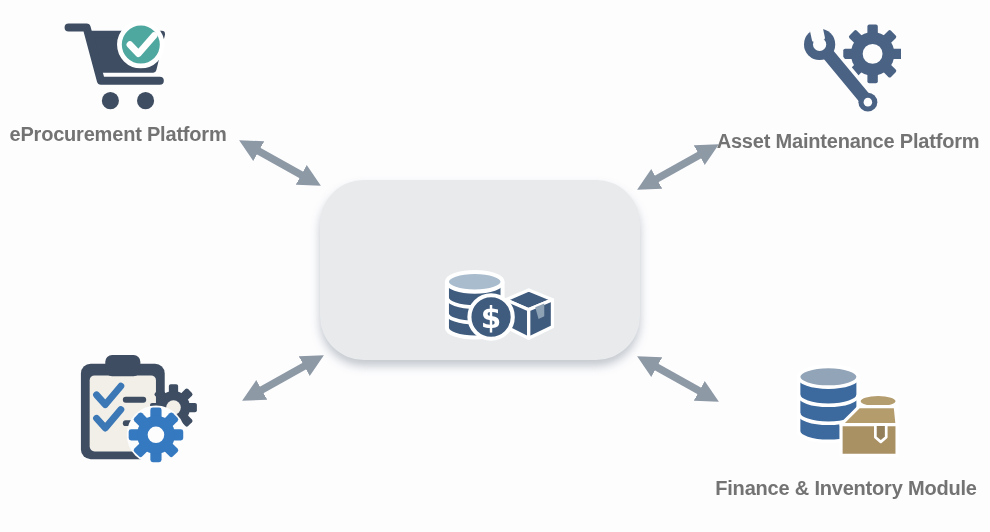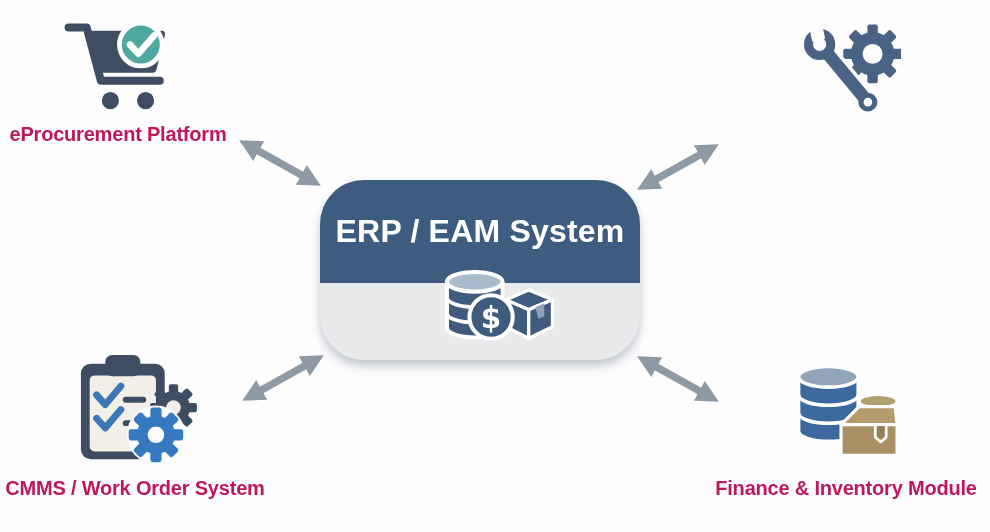--- a/index.html
+++ b/index.html
@@ -7,21 +7,21 @@
     position:relative;
     width:990px;height:532px;
     background:#fdfdfe;
     overflow:hidden;
     font-family:"Liberation Sans",sans-serif;
   }
   .node{position:absolute;display:flex;flex-direction:column;align-items:center;}
   .node .icon-wrap{display:flex;align-items:flex-end;justify-content:center;}
   .node-label{
     font-weight:bold;font-size:20px;letter-spacing:-0.2px;
-    color:#be185d;white-space:nowrap;text-align:center;
+    color:#737373;white-space:nowrap;text-align:center;
   }
   .node-tl{left:12px;top:18px;width:212px;}
   .node-tr{left:724px;top:16px;width:248px;}
   .node-bl{left:16px;top:352px;width:238px;}
   .node-br{left:726px;top:354px;width:240px;}
   .node-tl .node-label{margin-top:10px;}
   .node-tr .node-label{margin-top:8px;}
   .node-bl .node-label{margin-top:10px;}
   .node-br .node-label{margin-top:16px;text-align:right;}
 
@@ -86,20 +86,21 @@
         <circle cx="26" cy="30" r="16.5" fill="#4a6283"></circle>
         <line x1="28" y1="32" x2="77" y2="91" stroke="#4a6283" stroke-width="13.5" stroke-linecap="round"></line>
         <circle cx="77" cy="91" r="10" fill="#4a6283"></circle>
         <circle cx="77" cy="91" r="4.5" fill="#fdfdfe"></circle>
         <circle cx="26" cy="30" r="7" fill="#fdfdfe"></circle>
         <g transform="translate(26,30) rotate(-12)">
           <rect x="-7" y="-28" width="14" height="24" rx="2" fill="#fdfdfe"></rect>
         </g>
       </svg>
     </div>
+    <div class="node-label">Asset Maintenance Platform</div>
   </div>
 
   <div class="node node-bl">
     <div class="icon-wrap">
       <svg width="132" height="115" viewBox="0 0 135 118">
         <rect x="12" y="12" width="86" height="98" rx="10" fill="#3e4d61"></rect>
         <rect x="21" y="24" width="68" height="78" rx="5" fill="#f2efe9"></rect>
         <rect x="37" y="3" width="36" height="22" rx="7" fill="#3e4d61"></rect>
         <path d="M28 44 l9 10 l16 -19" fill="none" stroke="#3b78b5" stroke-width="7" stroke-linecap="round" stroke-linejoin="round"></path>
         <line x1="58" y1="49" x2="76" y2="49" stroke="#3e4d61" stroke-width="6" stroke-linecap="round"></line>
@@ -125,21 +126,20 @@
           <rect x="-5.75" y="-28" width="11.5" height="12" rx="2.5" transform="rotate(135)"></rect>
           <rect x="-5.75" y="-28" width="11.5" height="12" rx="2.5" transform="rotate(180)"></rect>
           <rect x="-5.75" y="-28" width="11.5" height="12" rx="2.5" transform="rotate(225)"></rect>
           <rect x="-5.75" y="-28" width="11.5" height="12" rx="2.5" transform="rotate(270)"></rect>
           <rect x="-5.75" y="-28" width="11.5" height="12" rx="2.5" transform="rotate(315)"></rect>
           <circle r="19.5"></circle>
           <circle r="8.5" fill="#fdfdfe"></circle>
         </g>
       </svg>
     </div>
-    <div class="node-label">CMMS / Work Order System</div>
   </div>
 
   <div class="node node-br">
     <div class="icon-wrap">
       <svg width="122" height="107" viewBox="0 0 135 118">
         <path d="M15 25 V85 a33 11.5 0 0 0 66 0 V25" fill="#3d6a9e" stroke="#ffffff" stroke-width="4" stroke-linejoin="round"></path>
         <path d="M15 45 a33 11.5 0 0 0 66 0" fill="none" stroke="#ffffff" stroke-width="4"></path>
         <path d="M15 65 a33 11.5 0 0 0 66 0" fill="none" stroke="#ffffff" stroke-width="4"></path>
         <ellipse cx="48" cy="25" rx="33" ry="11.5" fill="#92a4b8" stroke="#ffffff" stroke-width="4"></ellipse>
         <path d="M82 52 V100 a21 7.5 0 0 0 42 0 V52" fill="#b29a6b" stroke="#ffffff" stroke-width="3.5" stroke-linejoin="round"></path>
@@ -148,23 +148,20 @@
         <ellipse cx="103" cy="52" rx="21" ry="7.5" fill="#b49d6e" stroke="#ffffff" stroke-width="3.5"></ellipse>
         <polygon points="62,78 82,58 122,58 124,78" fill="#b59c6d" stroke="#ffffff" stroke-width="3.5" stroke-linejoin="round"></polygon>
         <polygon points="62,78 124,78 124,112 62,112" fill="#aa9164" stroke="#ffffff" stroke-width="3.5" stroke-linejoin="round"></polygon>
         <polygon points="100,78 112,78 112,92 106,97 100,92" fill="#93805a" stroke="#ffffff" stroke-width="3" stroke-linejoin="round"></polygon>
       </svg>
     </div>
     <div class="node-label">Finance &amp; Inventory Module</div>
   </div>
 
   <div class="center-box">
-    <div class="center-header">
-      <span class="center-title">ERP / EAM System</span>
-    </div>
     <svg class="center-icon" width="135" height="82" viewBox="0 0 165 100">
       <path d="M28 18 V74 a34 12 0 0 0 68 0 V18" fill="#3f5c7e" stroke="#ffffff" stroke-width="5" stroke-linejoin="round"></path>
       <path d="M28 37 a34 12 0 0 0 68 0" fill="none" stroke="#ffffff" stroke-width="4.5"></path>
       <path d="M28 56 a34 12 0 0 0 68 0" fill="none" stroke="#ffffff" stroke-width="4.5"></path>
       <ellipse cx="62" cy="18" rx="34" ry="12" fill="#a9bccd" stroke="#ffffff" stroke-width="5"></ellipse>
       <polygon points="100,40 128,28 157,40 128,52" fill="#3f5c7e" stroke="#ffffff" stroke-width="4" stroke-linejoin="round"></polygon>
       <polygon points="100,40 100,73 128,87 128,52" fill="#3f5c7e" stroke="#ffffff" stroke-width="4" stroke-linejoin="round"></polygon>
       <polygon points="157,40 157,73 128,87 128,52" fill="#3f5c7e" stroke="#ffffff" stroke-width="4" stroke-linejoin="round"></polygon>
       <polygon points="136,49 147,44.5 147,60 140,63.5" fill="#8ea2b5"></polygon>
       <circle cx="82" cy="61" r="26.5" fill="#3f5c7e" stroke="#ffffff" stroke-width="5"></circle>

